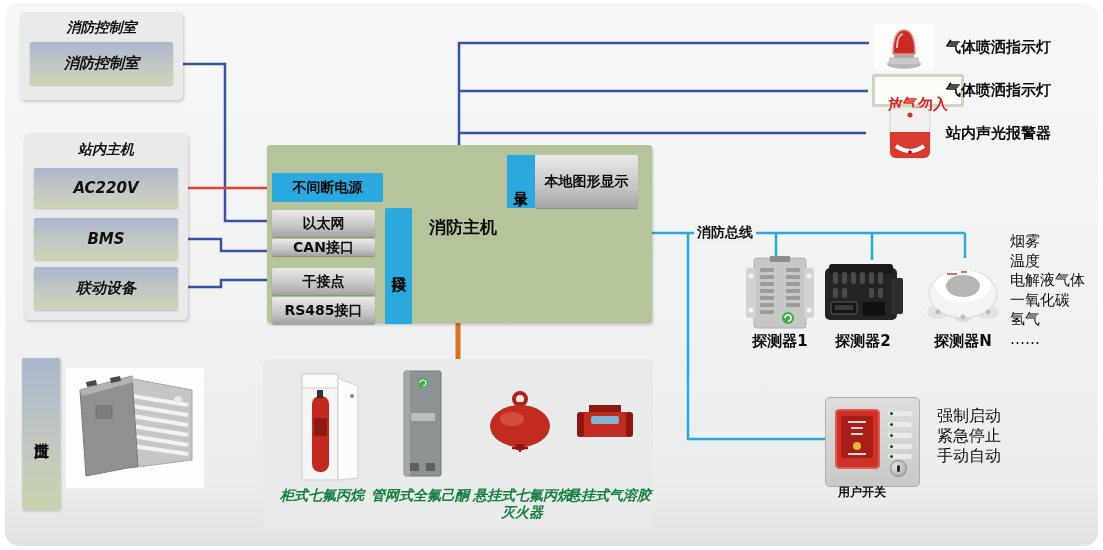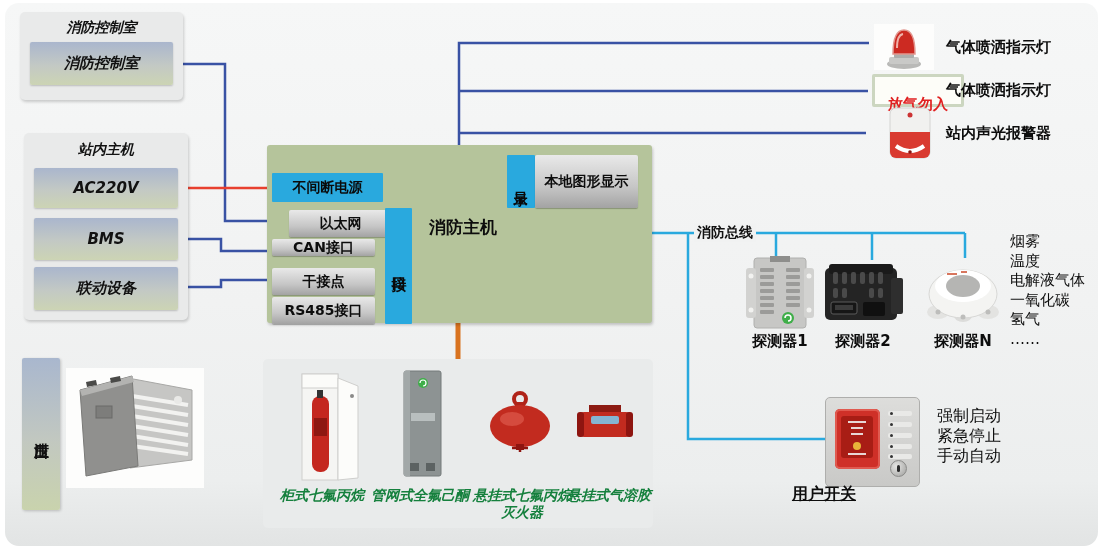--- a/index.html
+++ b/index.html
@@ -76,21 +76,21 @@
 
   <div class="panel" style="left:24px;top:133px;width:164px;height:187px;">
     <div class="panel-title" style="top:8px;">站内主机</div>
     <div class="grad-box" style="left:10px;top:35px;width:144px;height:40px;">AC220V</div>
     <div class="grad-box" style="left:10px;top:85px;width:144px;height:42px;">BMS</div>
     <div class="grad-box" style="left:10px;top:134px;width:144px;height:43px;">联动设备</div>
   </div>
 
   <div id="main-host">
     <div class="cyan-box" style="left:5px;top:28px;width:111px;height:29px;">不间断电源</div>
-    <div class="gray-box" style="left:22px;top:65px;width:103px;height:27px;">以太网</div>
+    <div class="gray-box" style="left:5px;top:65px;width:103px;height:27px;">以太网</div>
     <div class="gray-box" style="left:5px;top:94px;width:103px;height:17px;">CAN接口</div>
     <div class="gray-box" style="left:5px;top:123px;width:103px;height:27px;">干接点</div>
     <div class="gray-box" style="left:5px;top:152px;width:103px;height:27px;">RS485接口</div>
     <div class="cyan-box vtext" style="left:118px;top:63px;width:27px;height:116px;font-size:15px;">接口</div>
     <div class="cyan-box vtext" style="left:240px;top:10px;width:28px;height:53px;">显示</div>
     <div class="gray-box" style="left:268px;top:10px;width:103px;height:53px;">本地图形显示</div>
     <div class="lbl" style="left:162px;top:71px;font-size:17px;">消防主机</div>
   </div>
 
   <div class="img-tile" style="left:874px;top:24px;width:60px;height:46px;">
@@ -212,21 +212,21 @@
     </div>
     <div class="led" style="top:13px;"></div>
     <div class="led" style="top:24px;"></div>
     <div class="led" style="top:35px;"></div>
     <div class="led" style="top:46px;"></div>
     <div class="led" style="top:56px;"></div>
     <div class="keyring">
         <div class="keyhole"></div>
       </div>
   </div>
-  <div class="lbl" style="left:792px;top:484px;font-size:16px;text-decoration:underline;">用户开关</div>
+  <div class="lbl" style="left:838px;top:484px;font-size:12px;">用户开关</div>
   <div style="position:absolute;left:937px;top:406px;z-index:2;">
     <div class="fn-line">强制启动</div>
     <div class="fn-line">紧急停止</div>
     <div class="fn-line">手动自动</div>
   </div>
 
   <div style="position:absolute;left:22px;top:358px;width:38px;height:152px;z-index:2;border-radius:2px;
               background:linear-gradient(180deg,#a9b7ce 0%,#c2c8c0 55%,#c9d3ad 100%);
               display:flex;align-items:center;justify-content:center;box-shadow:1px 1px 3px rgba(0,0,0,.2);">
     <span class="vtext" style="font-weight:bold;font-size:15px;color:#111;">泄压口</span>

